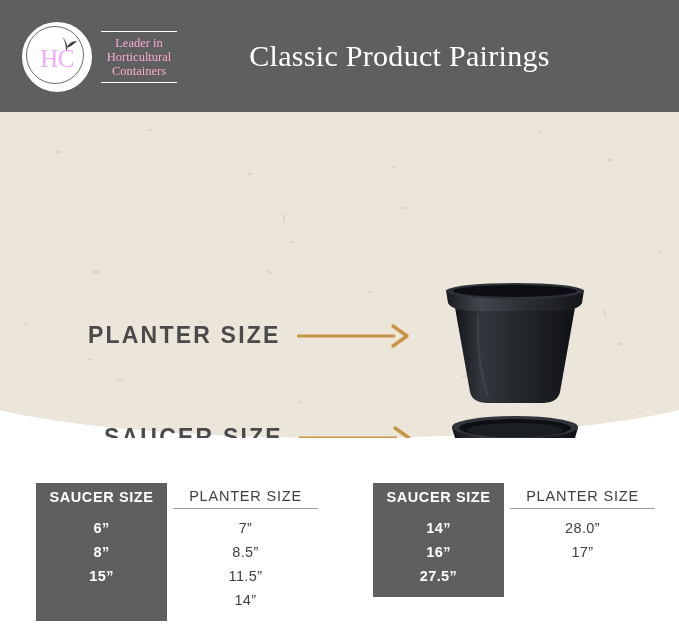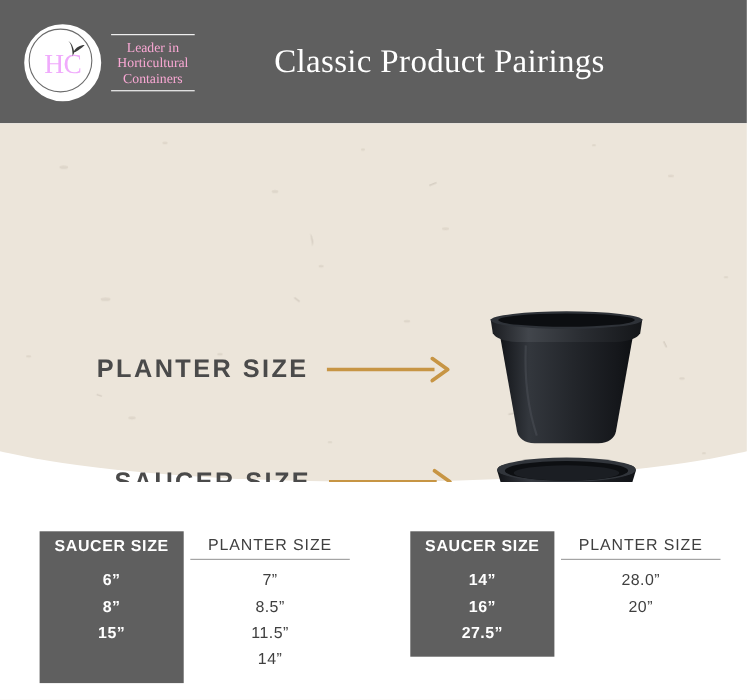--- a/index.html
+++ b/index.html
@@ -350,16 +350,16 @@
     <div class="th-planter">PLANTER SIZE</div>
   </div>
   <div class="tbl-body">
     <div class="col-saucer">
       <div class="cell">14”</div>
       <div class="cell">16”</div>
       <div class="cell">27.5”</div>
     </div>
     <div class="col-planter">
       <div class="cell">28.0”</div>
-      <div class="cell">20”</div>
+      <div class="cell">17”</div>
     </div>
   </div>
 </div>
 
 </body></html>

